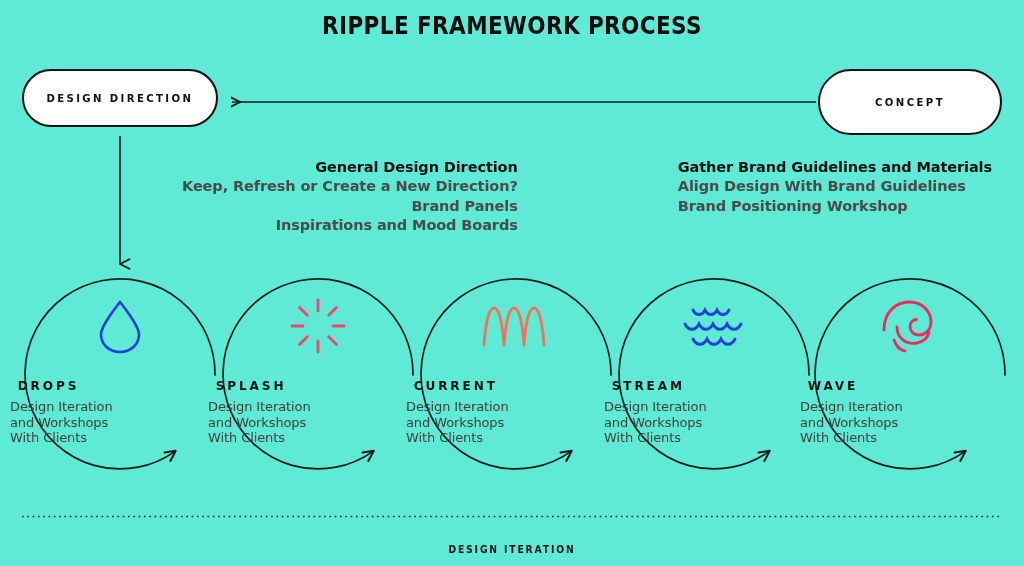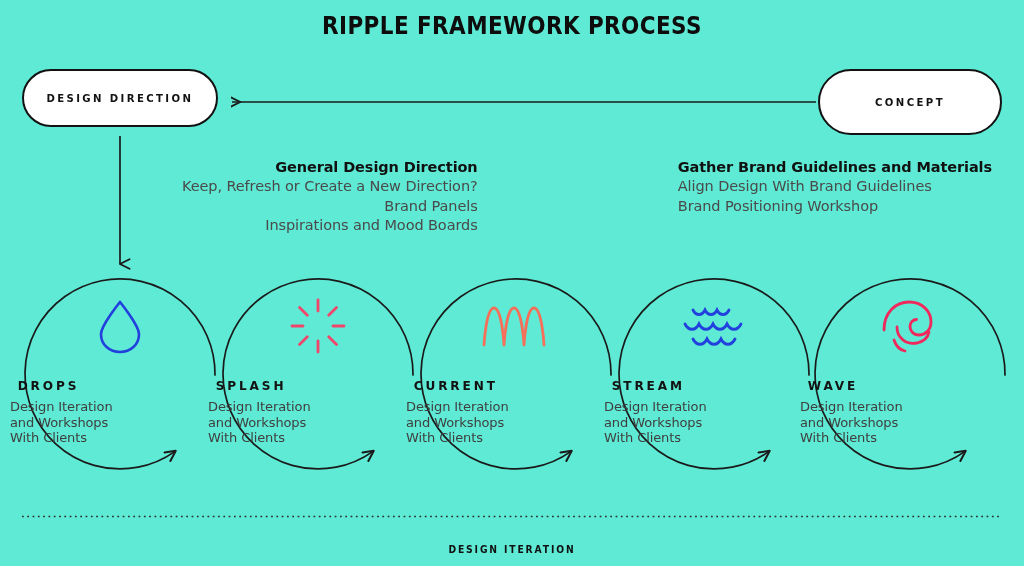--- a/index.html
+++ b/index.html
@@ -88,21 +88,21 @@
     font-family: "DejaVu Sans", sans-serif;
     line-height: 19.3px;
   }
   .desc .desc-head {
     font-weight: 700;
     font-size: 14.5px;
     color: #111111;
     letter-spacing: -0.1px;
   }
   .desc .desc-line {
-    font-weight: 400;
+    font-weight: 700;
     font-size: 14.5px;
     color: #4a4a4a;
     letter-spacing: -0.1px;
   }
   #desc-left {
     left: 144px;
     top: 158px;
     text-align: right;
     margin-left: 38px;
   }

